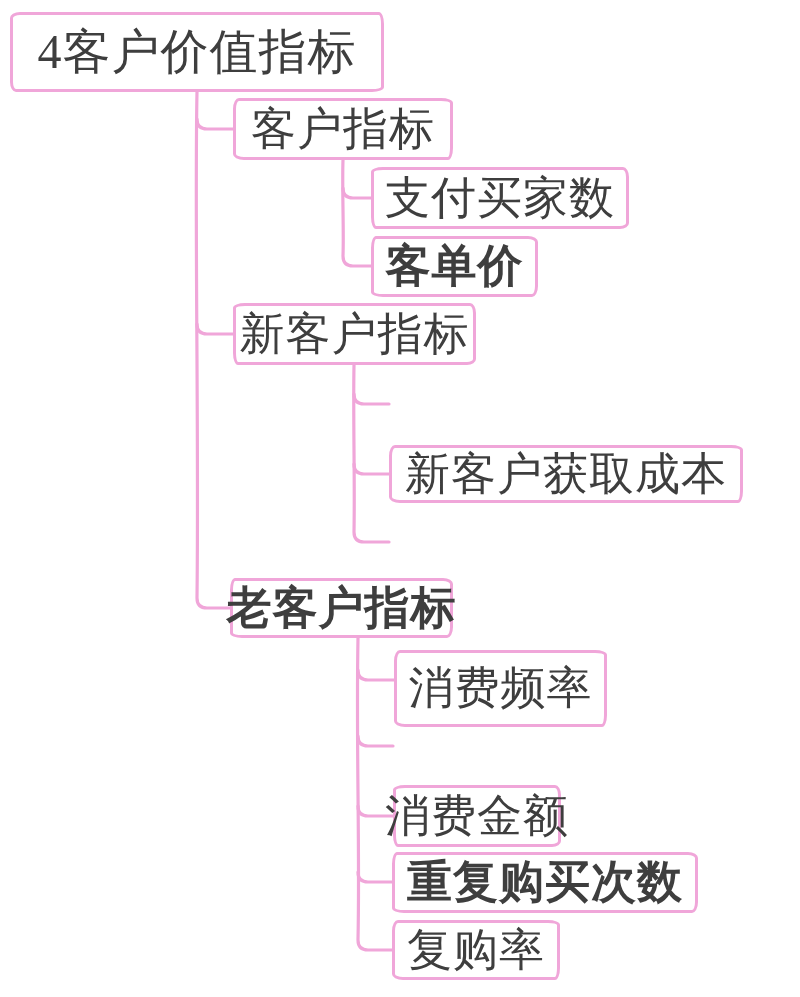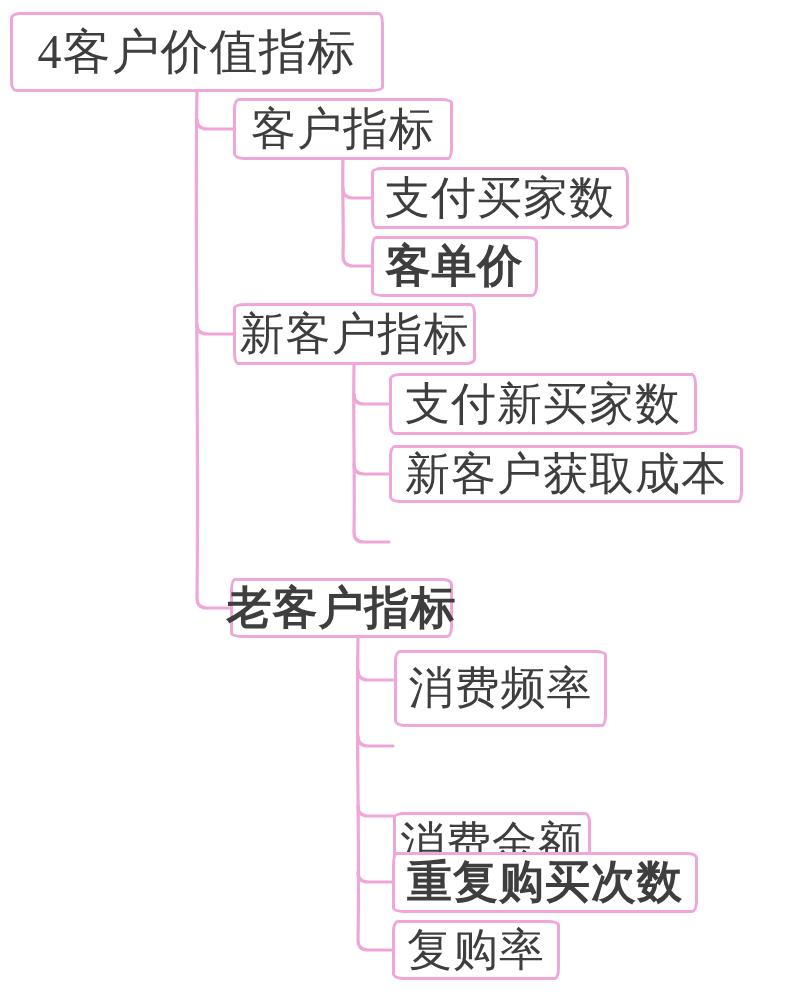--- a/index.html
+++ b/index.html
@@ -68,27 +68,26 @@
   <div class="node r1" style="left:233px;top:98px;width:220px;height:62px">客户指标</div>
 
   <div class="node r3" style="left:230px;top:578px;width:223px;height:60px">老客户指标</div>
 
   <div class="node r2" style="left:233px;top:303px;width:243px;height:62px">新客户指标</div>
 
   <div class="node r2" style="left:371px;top:167px;width:258px;height:62px">支付买家数</div>
 
   <div class="node r3" style="left:371px;top:236px;width:167px;height:61px">客单价</div>
 
-  <div class="node r0" style="left:389px;top:373px;width:308px;height:62px">支付新买家数</div>
 
   <div class="node r1" style="left:389px;top:445px;width:354px;height:58px">新客户获取成本</div>
 
 
   <div class="node r1" style="left:394px;top:650px;width:213px;height:77px">消费频率</div>
 
 
-  <div class="node r2" style="left:393px;top:812px;width:198px;height:62px">消费金额</div>
+  <div class="node r2" style="left:393px;top:785px;width:168px;height:62px">消费金额</div>
 
   <div class="node r3" style="left:392px;top:852px;width:306px;height:61px">重复购买次数</div>
 
   <div class="node r1" style="left:392px;top:920px;width:168px;height:60px">复购率</div>
 
 </div>
 
 </body></html>

